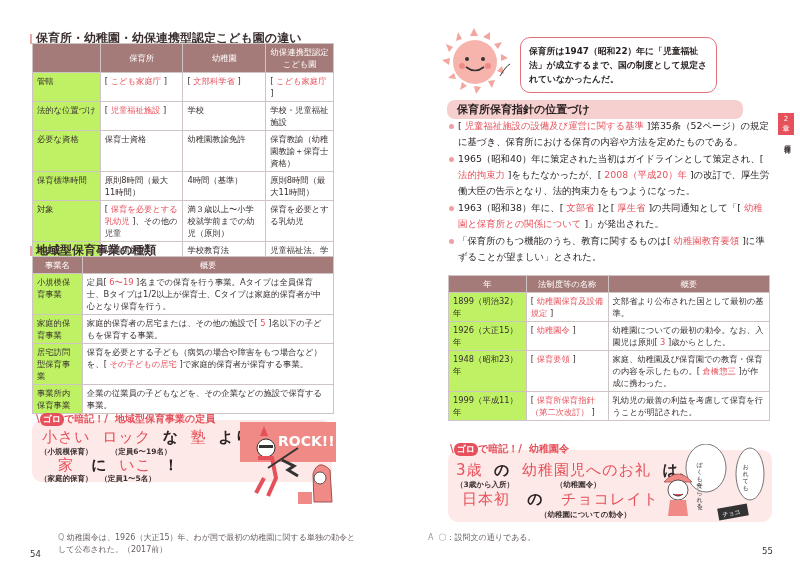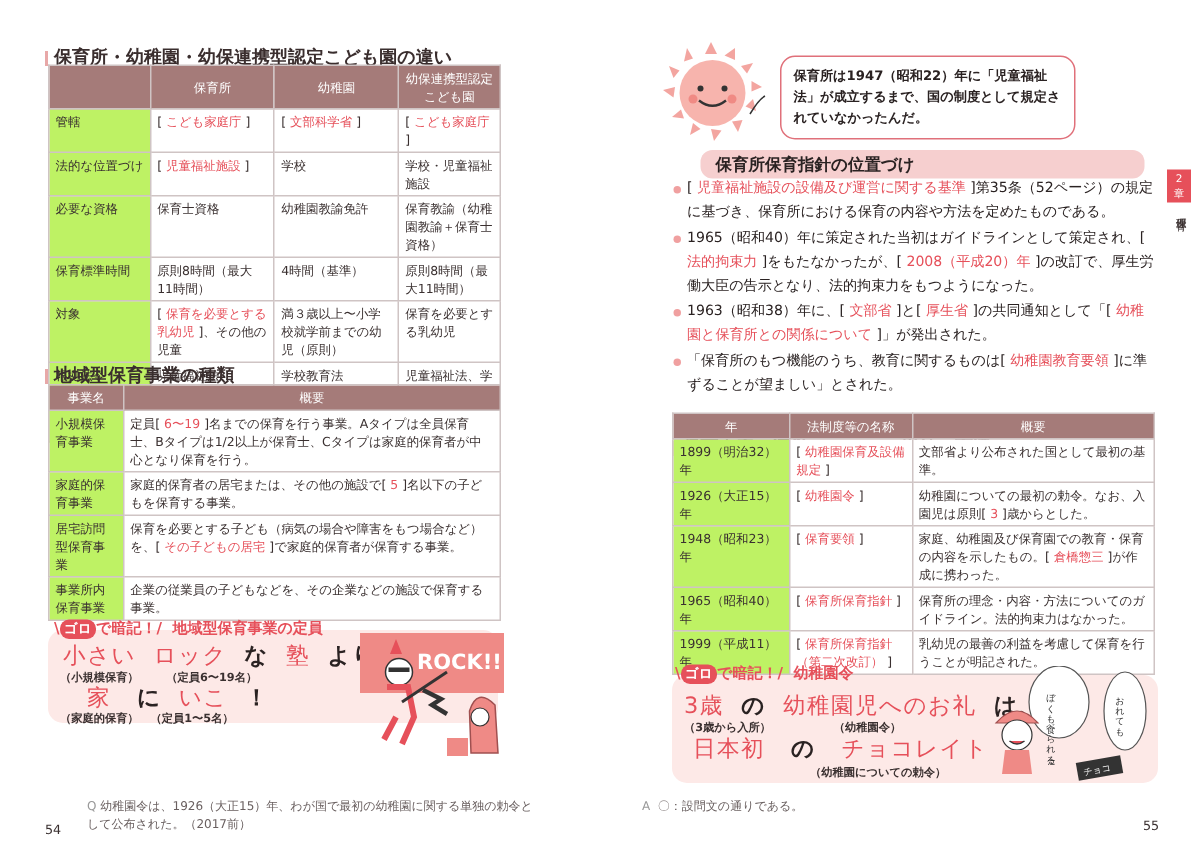--- a/index.html
+++ b/index.html
@@ -210,21 +210,21 @@
     <circle cx="29" cy="31" r="2" fill="#333"></circle>
       <circle cx="45" cy="31" r="2" fill="#333"></circle>
     <path d="M28 39 Q37 46 46 39" stroke="#333" stroke-width="1.6" fill="none"></path>
     <circle cx="24" cy="38" r="3" fill="#f08a84"></circle>
       <circle cx="50" cy="38" r="3" fill="#f08a84"></circle>
     <path d="M62 48 Q68 38 72 36" stroke="#333" stroke-width="1" fill="none"></path>
   </svg>
 
   <div class="bubble" style="left:120px; top:37px; width:197px;">保育所は1947（昭和22）年に「児童福祉法」が成立するまで、国の制度として規定されていなかったんだ。</div>
 
-  <div class="head-bar" style="left:47px; top:100px; width:296px;margin-left:20px;">保育所保育指針の位置づけ</div>
+  <div class="head-bar" style="left:47px; top:100px; width:296px;">保育所保育指針の位置づけ</div>
 
   <ul class="bullets" style="left:48px; top:118px; width:322px;" id="bullet-list">
       <li><span>[ <span class="red">児童福祉施設の設備及び運営に関する基準</span> ]第35条（52ページ）の規定に基づき、保育所における保育の内容や方法を定めたものである。</span></li>
       <li><span>1965（昭和40）年に策定された当初はガイドラインとして策定され、[ <span class="red">法的拘束力</span> ]をもたなかったが、[ <span class="red">2008（平成20）年</span> ]の改訂で、厚生労働大臣の告示となり、法的拘束力をもつようになった。</span></li>
       <li><span>1963（昭和38）年に、[ <span class="red">文部省</span> ]と[ <span class="red">厚生省</span> ]の共同通知として「[ <span class="red">幼稚園と保育所との関係について</span> ]」が発出された。</span></li>
       <li><span>「保育所のもつ機能のうち、教育に関するものは[ <span class="red">幼稚園教育要領</span> ]に準ずることが望ましい」とされた。</span></li>
     </ul>
 
   <div class="sec-title" style="left:49px; top:261px;margin-top:29px;">
     <span class="bar"></span>
@@ -254,25 +254,20 @@
           <td class="rowhead">1926（大正15）年</td>
           <td><span>[ <span class="red">幼稚園令</span> ]</span></td>
           <td><span>幼稚園についての最初の勅令。なお、入園児は原則[ <span class="red">3</span> ]歳からとした。</span></td>
         </tr>
         <tr>
           <td class="rowhead">1948（昭和23）年</td>
           <td><span>[ <span class="red">保育要領</span> ]</span></td>
           <td><span>家庭、幼稚園及び保育園での教育・保育の内容を示したもの。[ <span class="red">倉橋惣三</span> ]が作成に携わった。</span></td>
         </tr>
         <tr>
-          <td class="rowhead">1965（昭和40）年</td>
-          <td><span>[ <span class="red">保育所保育指針</span> ]</span></td>
-          <td><span>保育所の理念・内容・方法についてのガイドライン。法的拘束力はなかった。</span></td>
-        </tr>
-        <tr>
           <td class="rowhead">1999（平成11）年</td>
           <td><span>[ <span class="red">保育所保育指針（第二次改訂）</span> ]</span></td>
           <td><span>乳幼児の最善の利益を考慮して保育を行うことが明記された。</span></td>
         </tr>
       </tbody>
   </table>
 
   <div class="goro" style="left:48px; top:450px; width:324px; height:72px;"></div>
   <div class="goro-tag" style="left:50px; top:442px;">
     \<span class="circle">ゴロ</span><span>で暗記！/</span>

